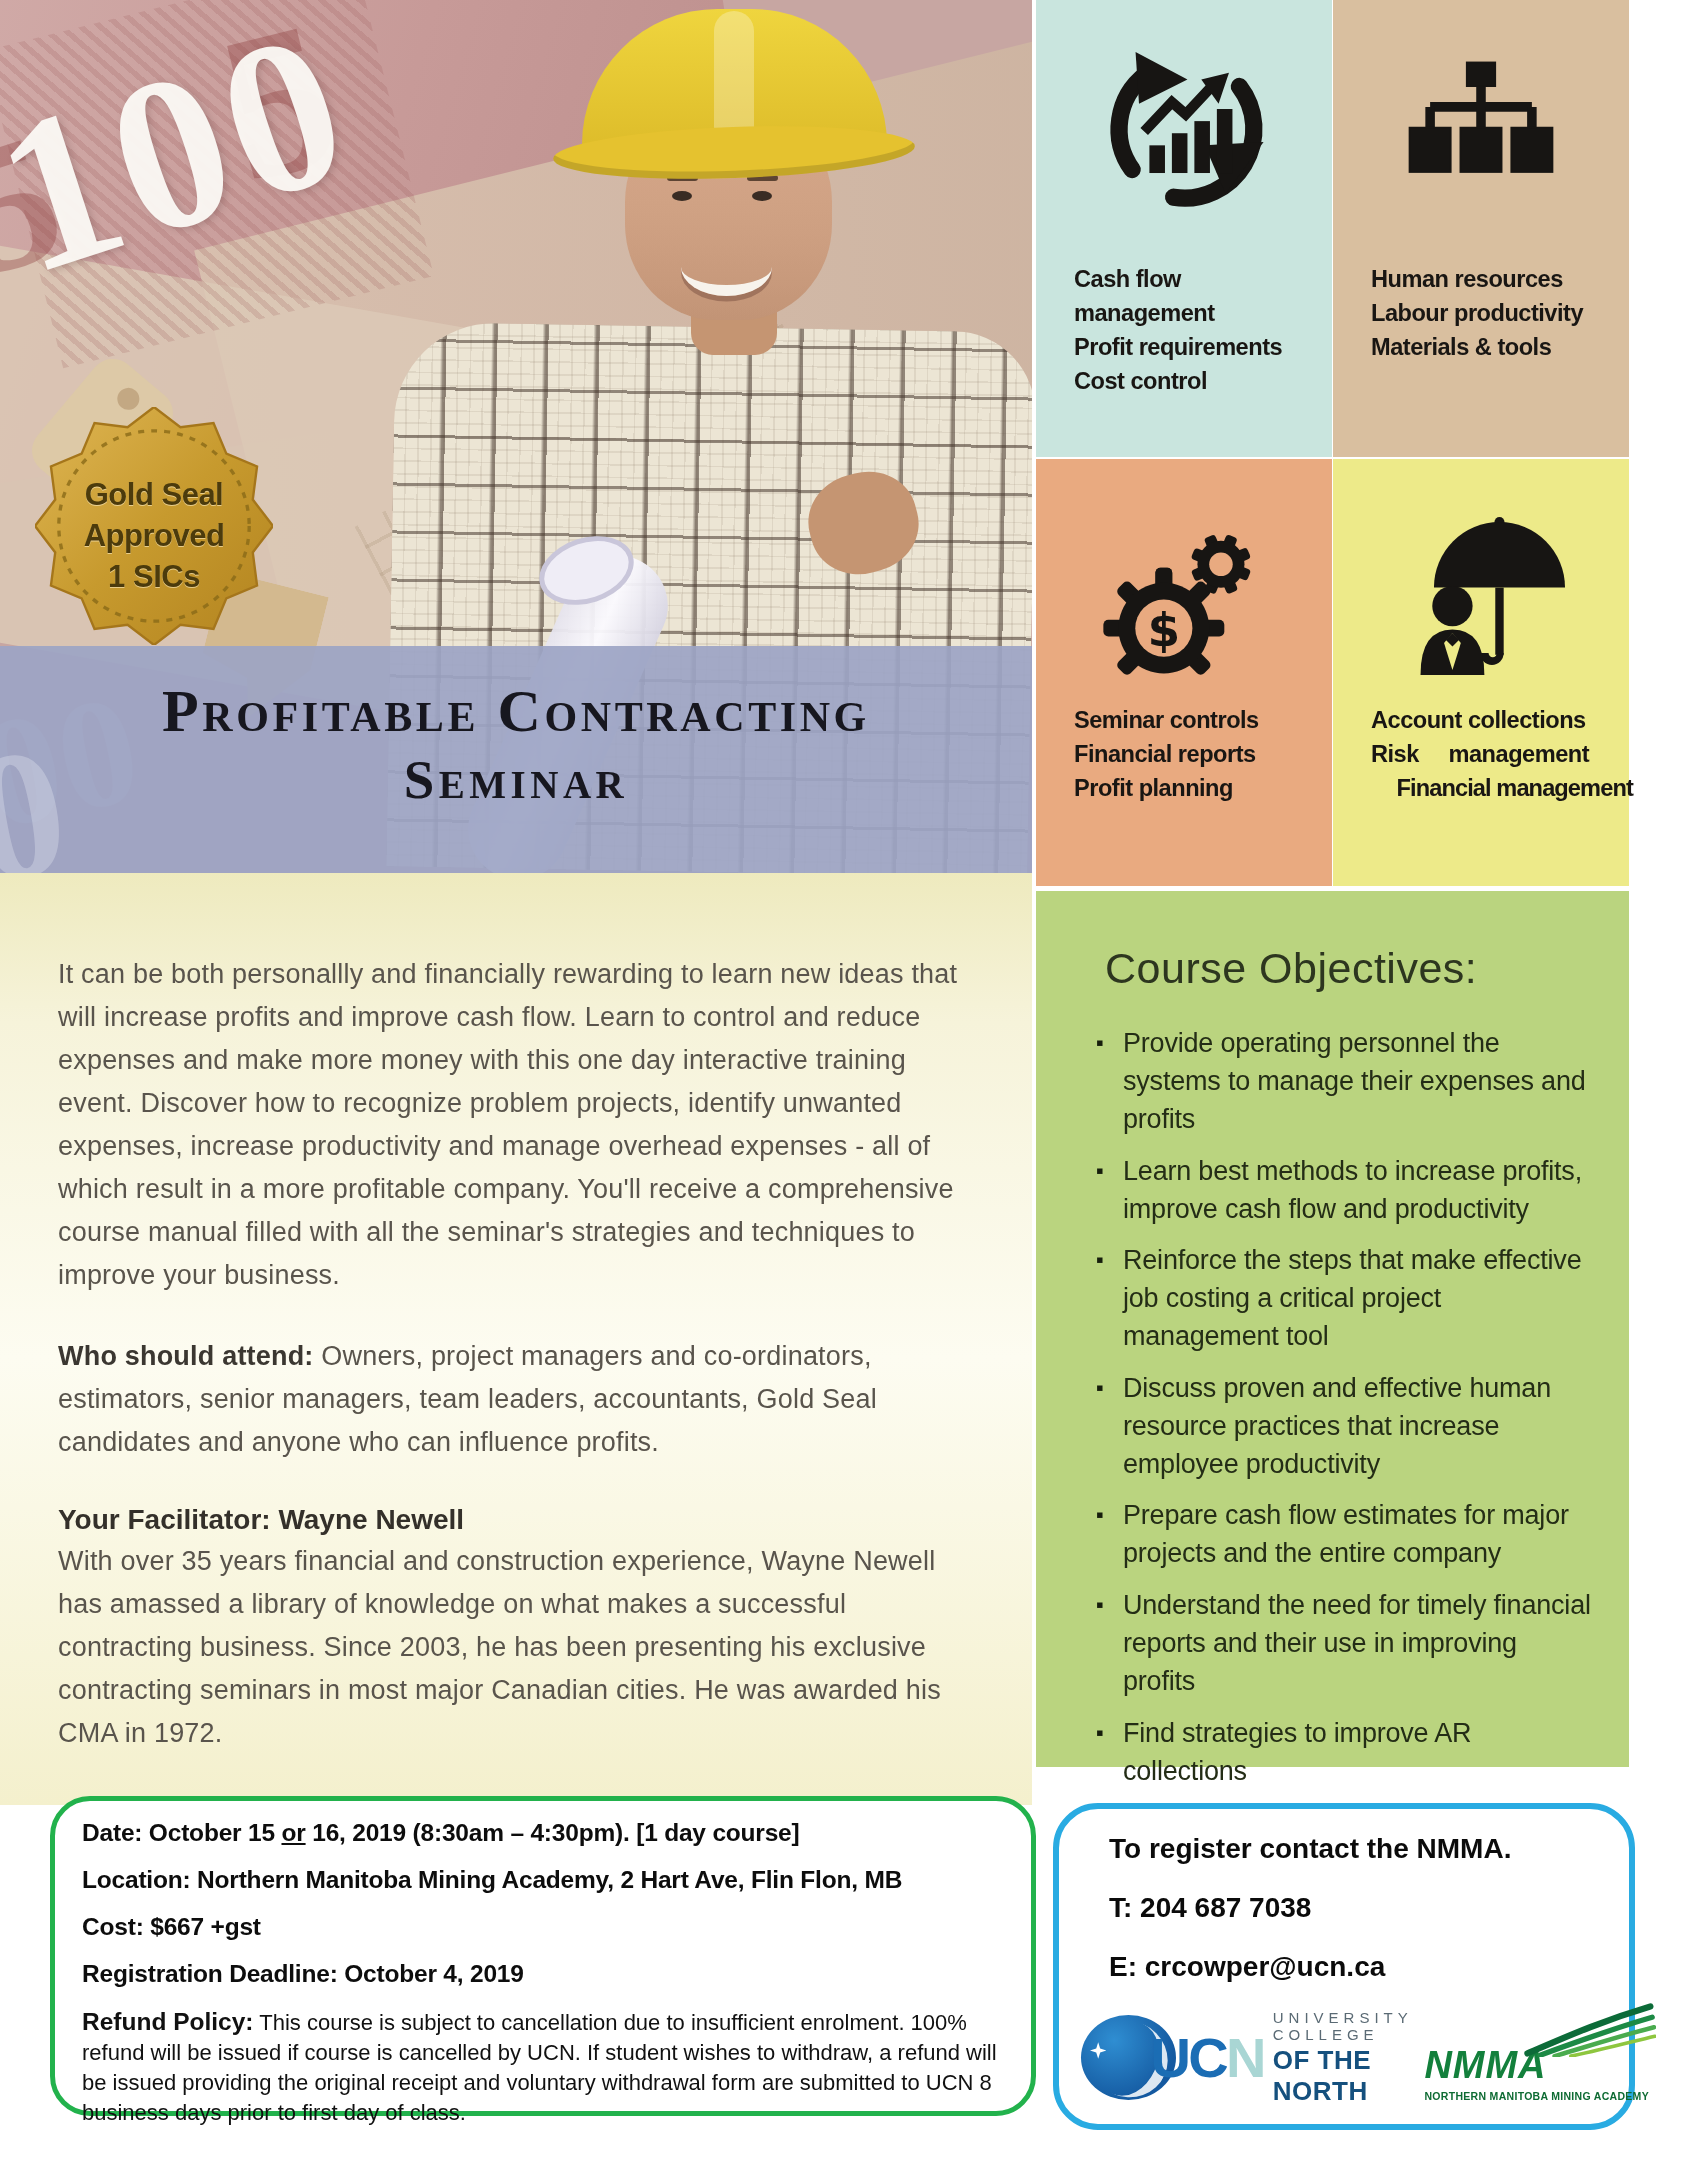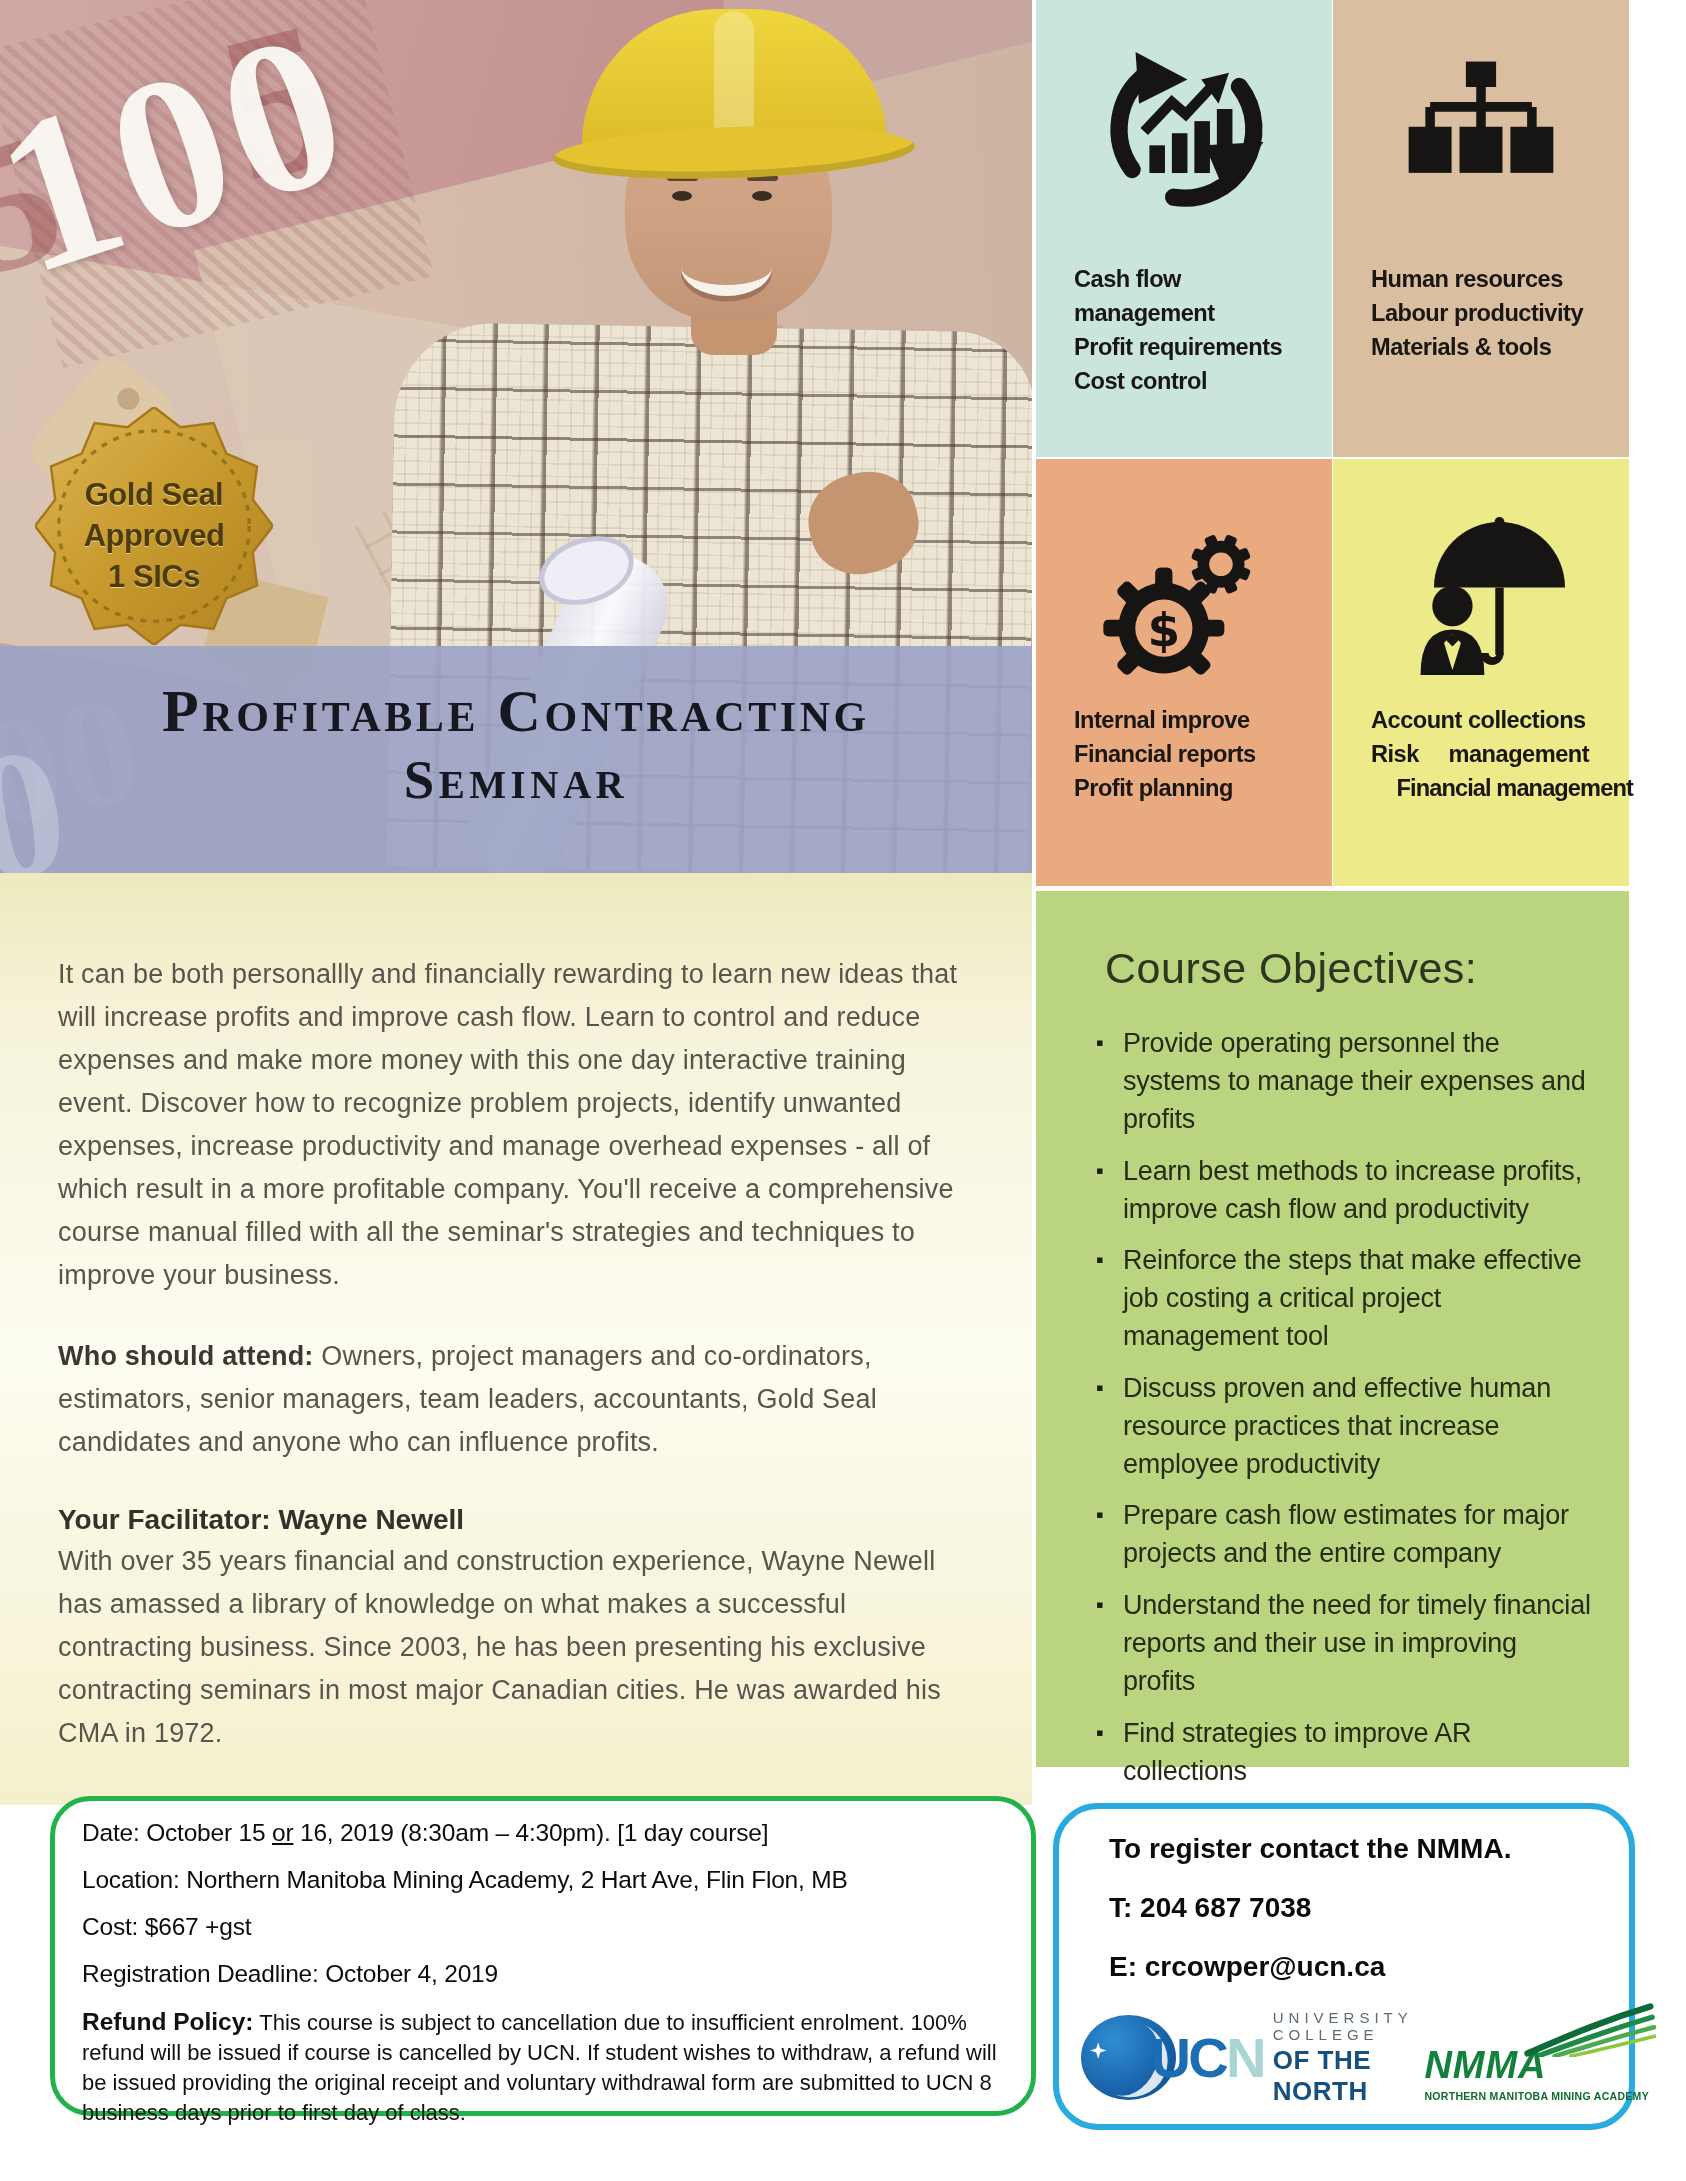--- a/index.html
+++ b/index.html
@@ -103,21 +103,21 @@
                padding:53px 33px 0 60px;box-sizing:border-box;}
   .obj-heading{font-size:43px;color:#2d361f;margin:0 0 31px 9px;font-weight:400;letter-spacing:0.5px;}
   .obj-list{list-style:none;margin:0;padding:0;}
   .obj-list li{position:relative;padding-left:27px;font-size:27px;line-height:38px;color:#242d16;
                margin-bottom:13.6px;letter-spacing:-0.2px;}
   .obj-list li::before{content:"▪";position:absolute;left:0;top:0;font-size:22px;color:#161d0c;}
 
   
   .detail-box{position:absolute;left:50px;top:1796px;width:986px;height:320px;background:#fff;
               border:5.5px solid #22b24c;border-radius:40px;box-sizing:border-box;padding:18px 23.6px 0 27px;}
-  .d-line{font-size:24.5px;font-weight:400;color:#0d0d0d;margin:0 0 19px 0;letter-spacing:-0.2px;}
+  .d-line{font-size:24.5px;font-weight:700;color:#0d0d0d;margin:0 0 19px 0;letter-spacing:-0.2px;}
   .d-or{text-decoration:underline;}
   .refund{font-size:22px;font-weight:400;color:#111;line-height:30px;margin-top:1.8px;}
   .refund-label{font-size:24.5px;font-weight:700;}
 
   .contact-box{position:absolute;left:1053px;top:1803px;width:582px;height:327px;background:#fff;
                border:6.4px solid #29abe2;border-radius:45px;box-sizing:border-box;padding:24px 0 0 50px;}
   .c-line{font-size:28px;font-weight:700;color:#0b0b0b;margin:0 0 27px 0;}
 
   .logos-row{position:absolute;left:22px;right:12.7px;bottom:12.7px;height:107px;display:flex;align-items:center;}
   .ucn-logo{display:flex;align-items:center;position:relative;}
@@ -301,21 +301,21 @@
             </g>
           <g transform="rotate(337 72 24)">
               <rect x="68.5" y="6" width="7" height="10" rx="2"></rect>
             </g>
           <circle cx="72" cy="24" r="14"></circle>
           <circle cx="72" cy="24" r="7" fill="#e9aa80"></circle>
         </g>
       </g>
     </svg>
     <div class="q-text">
-      <div>Internal improve</div>
+      <div>Seminar controls</div>
       <div>Financial reports</div>
       <div>Profit planning</div>
     </div>
   </div>
 
   <div class="quad q4">
     <svg class="q-icon" width="168" height="168" viewBox="0 0 100 100">
       <g fill="#171513">
         <rect x="58" y="3" width="6" height="8" rx="3"></rect>
         <path d="M22 45 A 39 39 0 0 1 100 45 Z"></path>

